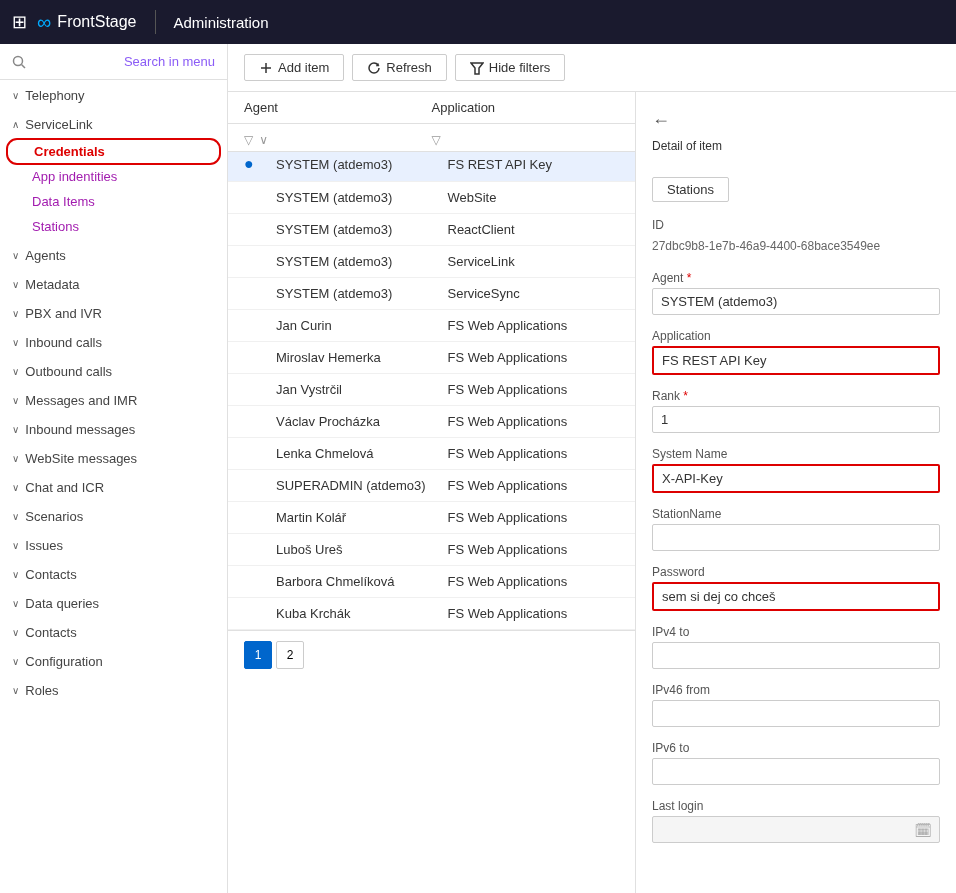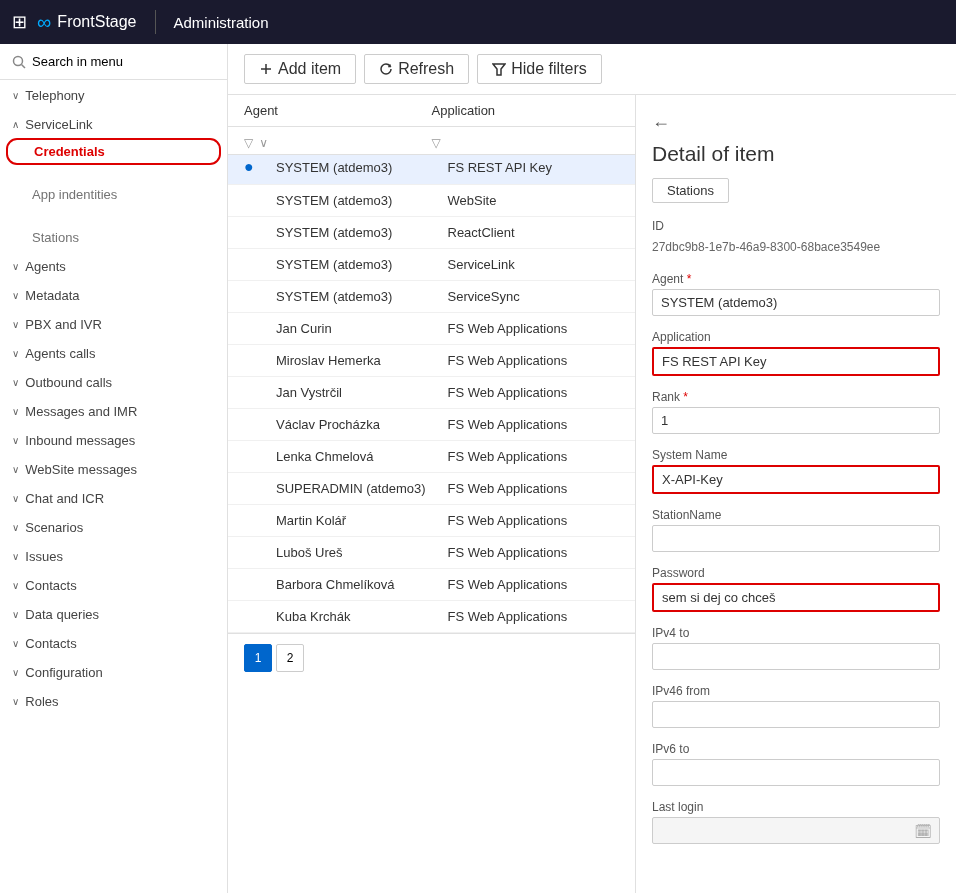--- a/index.html
+++ b/index.html
@@ -35,41 +35,42 @@
       overflow-y: auto;
     }
     .sidebar-search {
       padding: 10px 12px;
       border-bottom: 1px solid #e0e0e0;
     }
     .sidebar-search-inner {
       display: flex;
       align-items: center;
       gap: 6px;
-      color: #000000;
-      font-size: 13px;
-      cursor: pointer;
+      color: #8b5cf6;
+      font-size: 13px;
+      cursor: pointer;
+      justify-content: space-between;
     }
     .sidebar-search-inner svg { flex-shrink: 0; }
 
     .sidebar-section-header {
       display: flex;
       align-items: center;
       gap: 6px;
       padding: 8px 12px 6px 12px;
       color: #444;
       font-size: 13px;
       cursor: pointer;
       user-select: none;
     }
     .chevron { font-size: 10px; color: #666; }
 
     .sidebar-item {
-      padding: 22px 12px 6px 32px;
-      color: #737373;
+      padding: 4px 12px 6px 32px;
+      color: #a21caf;
       font-size: 13px;
       cursor: pointer;
     }
     .sidebar-item.active-outlined {
       color: #d00;
       font-weight: 600;
       border: 2px solid #d00;
       border-radius: 11px;
       margin: 0 6px;
       padding: 4px 6px 4px 26px;
@@ -94,21 +95,21 @@
       flex-shrink: 0;
     }
     .toolbar-btn {
       display: flex;
       align-items: center;
       gap: 5px;
       padding: 5px 14px;
       border: 1px solid #ccc;
       background: #fff;
       color: #333;
-      font-size: 16px;
+      font-size: 13px;
       cursor: pointer;
       border-radius: 2px;
       margin-right: 8px;
     }
     .toolbar-btn svg { flex-shrink: 0; }
 
     
     .split-view { display: flex; flex: 1; overflow: hidden; }
 
     
@@ -192,24 +193,24 @@
     .detail-back-btn {
       background: none;
       border: none;
       cursor: pointer;
       color: #555;
       font-size: 18px;
       margin-bottom: 10px;
       padding: 0;
     }
     .detail-title {
-      font-size: 21px;
+      font-size: 12px;
       font-weight: 400;
       color: #333;
-      margin-bottom: 12px;
+      margin-bottom: 24px;
     }
     .detail-stations-badge {
       display: inline-block;
       padding: 4px 14px;
       border: 1px solid #ccc;
       border-radius: 2px;
       font-size: 13px;
       color: #333;
       margin-bottom: 16px;
       cursor: pointer;
@@ -290,38 +291,41 @@
       <span>ServiceLink</span>
     </div>
 
     <div class="sidebar-item active-outlined">
       <span>Credentials</span>
     </div>
     <div class="sidebar-item">
       <span>App indentities</span>
     </div>
     <div class="sidebar-item">
+      <span>Data Items</span>
+    </div>
+    <div class="sidebar-item">
       <span>Stations</span>
     </div>
 
     <div class="sidebar-section-header">
       <span class="chevron">∨</span>
       <span>Agents</span>
     </div>
     <div class="sidebar-section-header">
       <span class="chevron">∨</span>
       <span>Metadata</span>
     </div>
     <div class="sidebar-section-header">
       <span class="chevron">∨</span>
       <span>PBX and IVR</span>
     </div>
     <div class="sidebar-section-header">
       <span class="chevron">∨</span>
-      <span>Agents calls</span>
+      <span>Inbound calls</span>
     </div>
     <div class="sidebar-section-header">
       <span class="chevron">∨</span>
       <span>Outbound calls</span>
     </div>
     <div class="sidebar-section-header">
       <span class="chevron">∨</span>
       <span>Messages and IMR</span>
     </div>
     <div class="sidebar-section-header">
@@ -494,21 +498,21 @@
         </div>
       </div>
 
       <div class="detail-panel">
         <button class="detail-back-btn">←</button>
         <div class="detail-title">Detail of item</div>
         <span class="detail-stations-badge">Stations</span>
 
         <div class="detail-field">
           <div class="detail-label">ID</div>
-          <div class="detail-id-value">27dbc9b8-1e7b-46a9-8300-68bace3549ee</div>
+          <div class="detail-id-value">27dbc9b8-1e7b-46a9-4400-68bace3549ee</div>
         </div>
 
         <div class="detail-field">
           <div class="detail-label">
             <span>Agent</span> <span class="required">*</span>
           </div>
           <input class="detail-value" type="text" value="SYSTEM (atdemo3)" style="">
         </div>
 
         <div class="detail-field">

